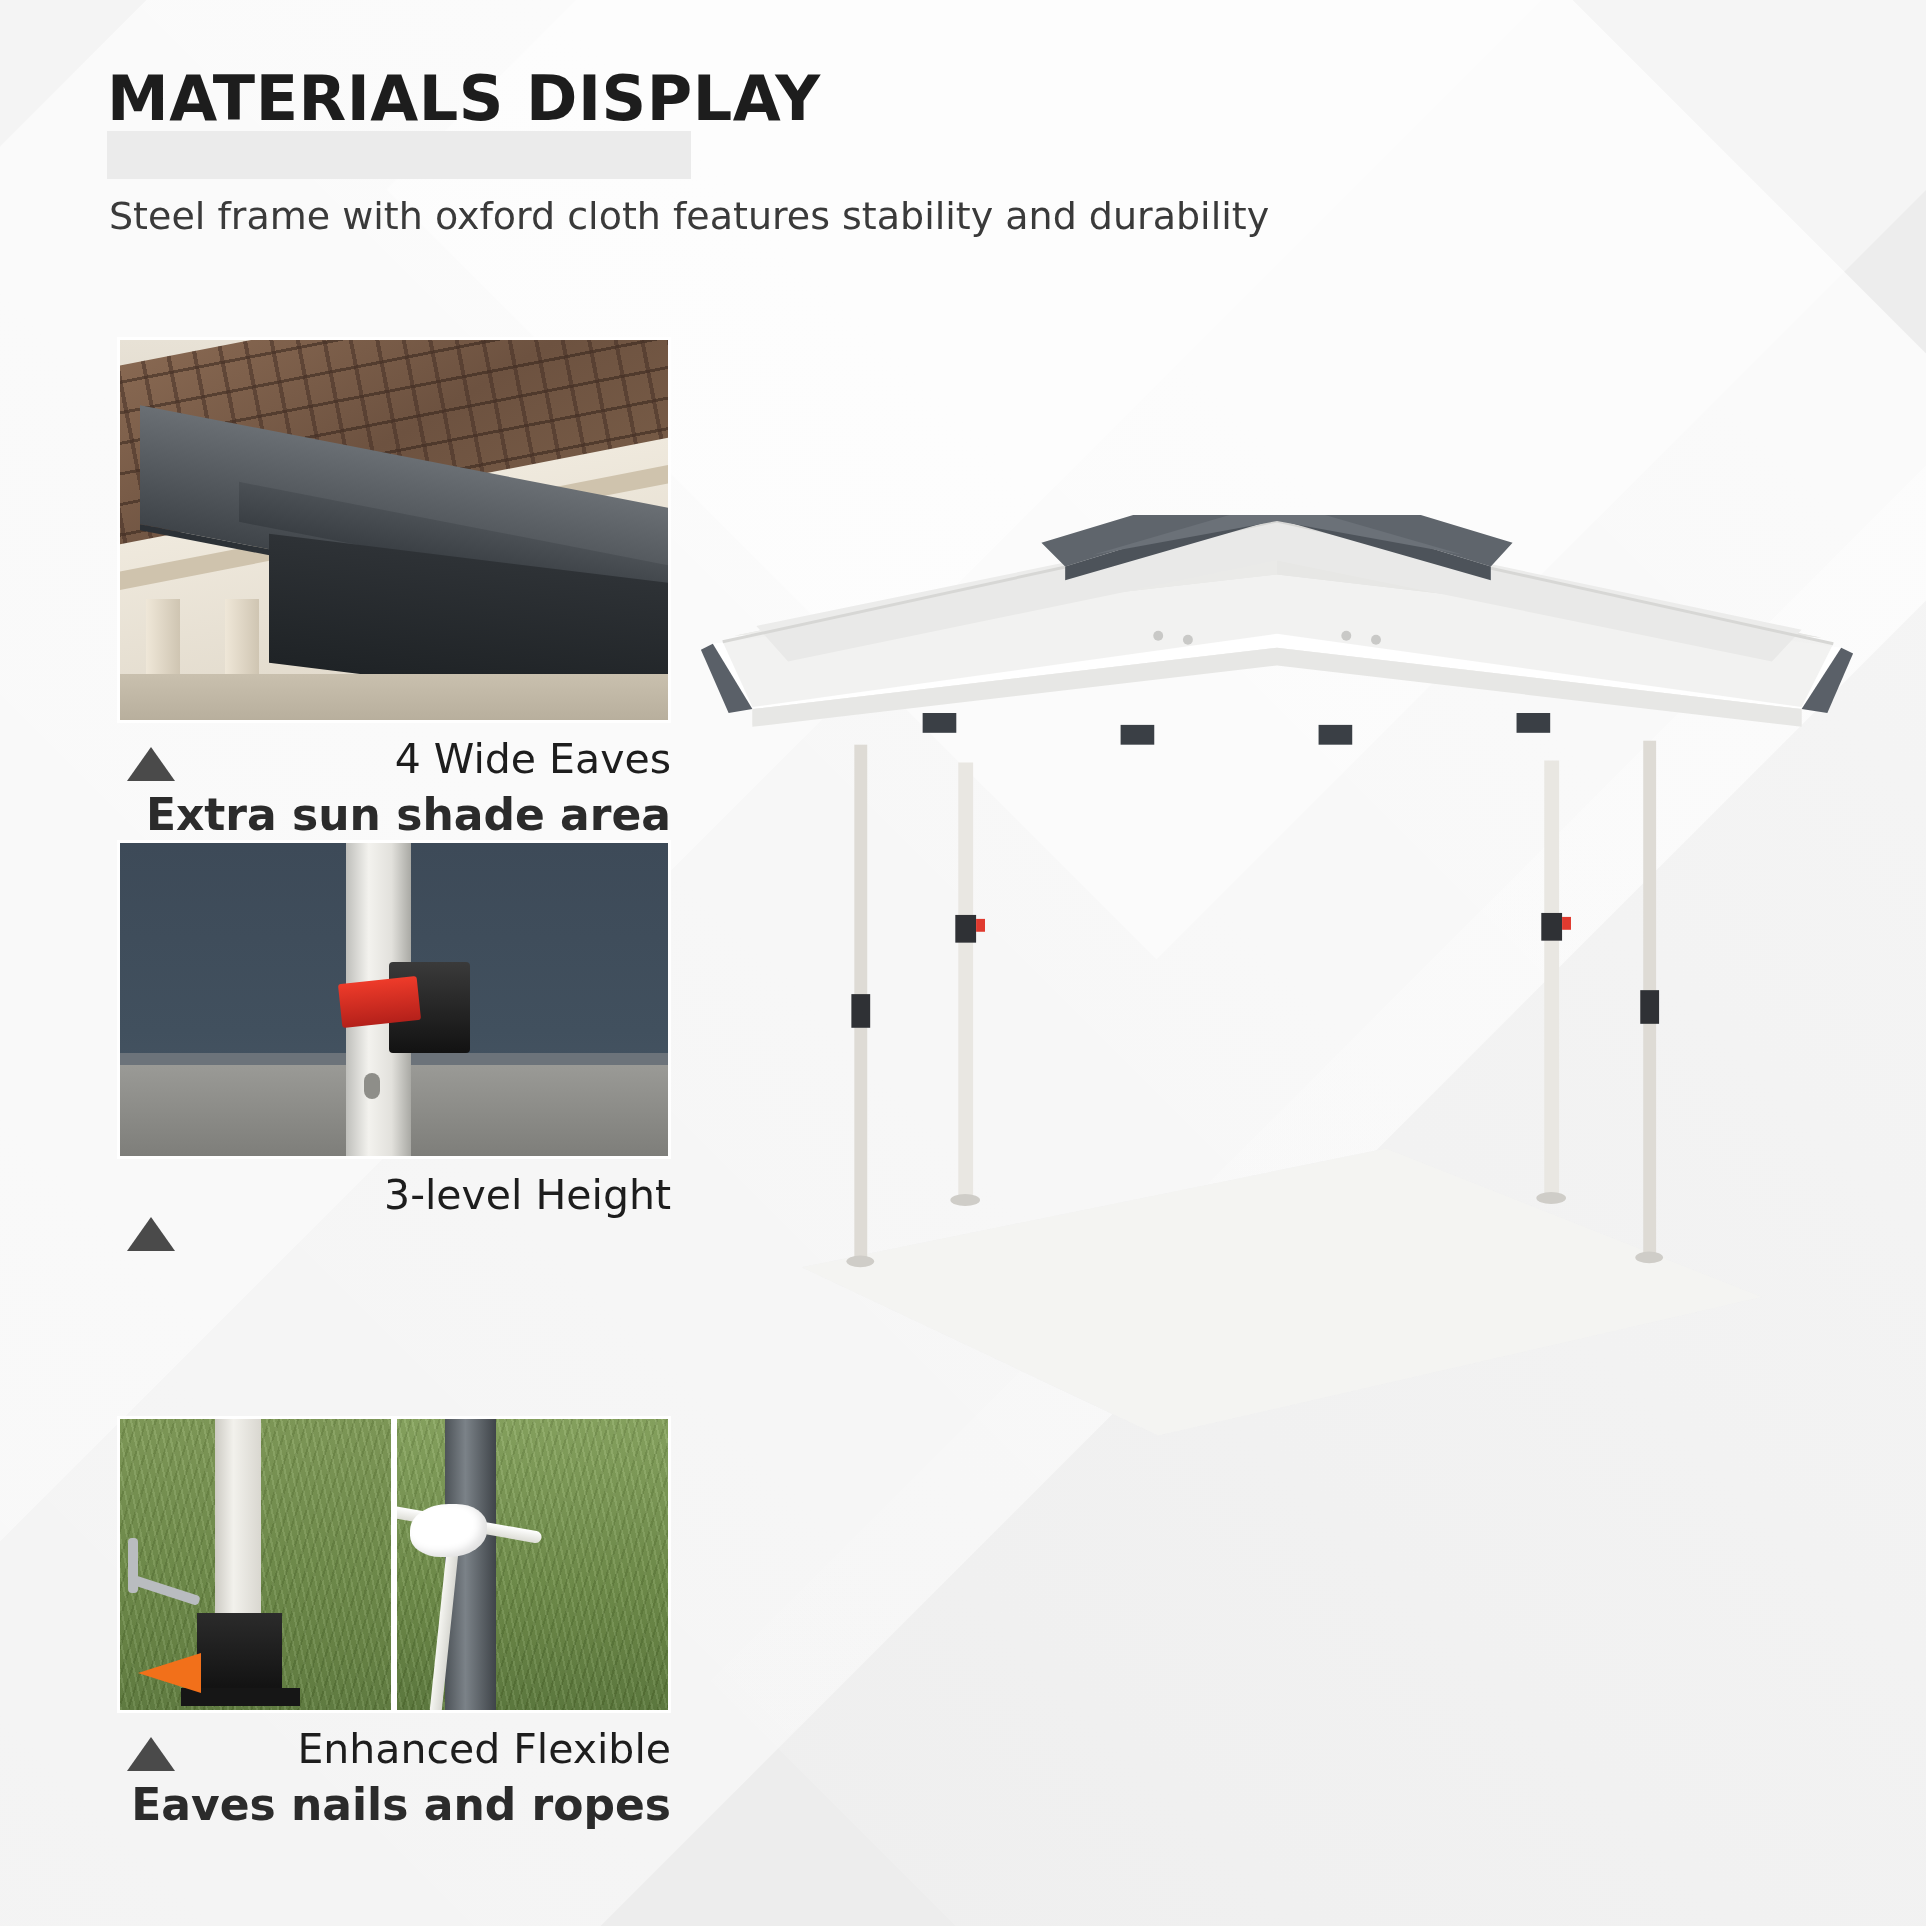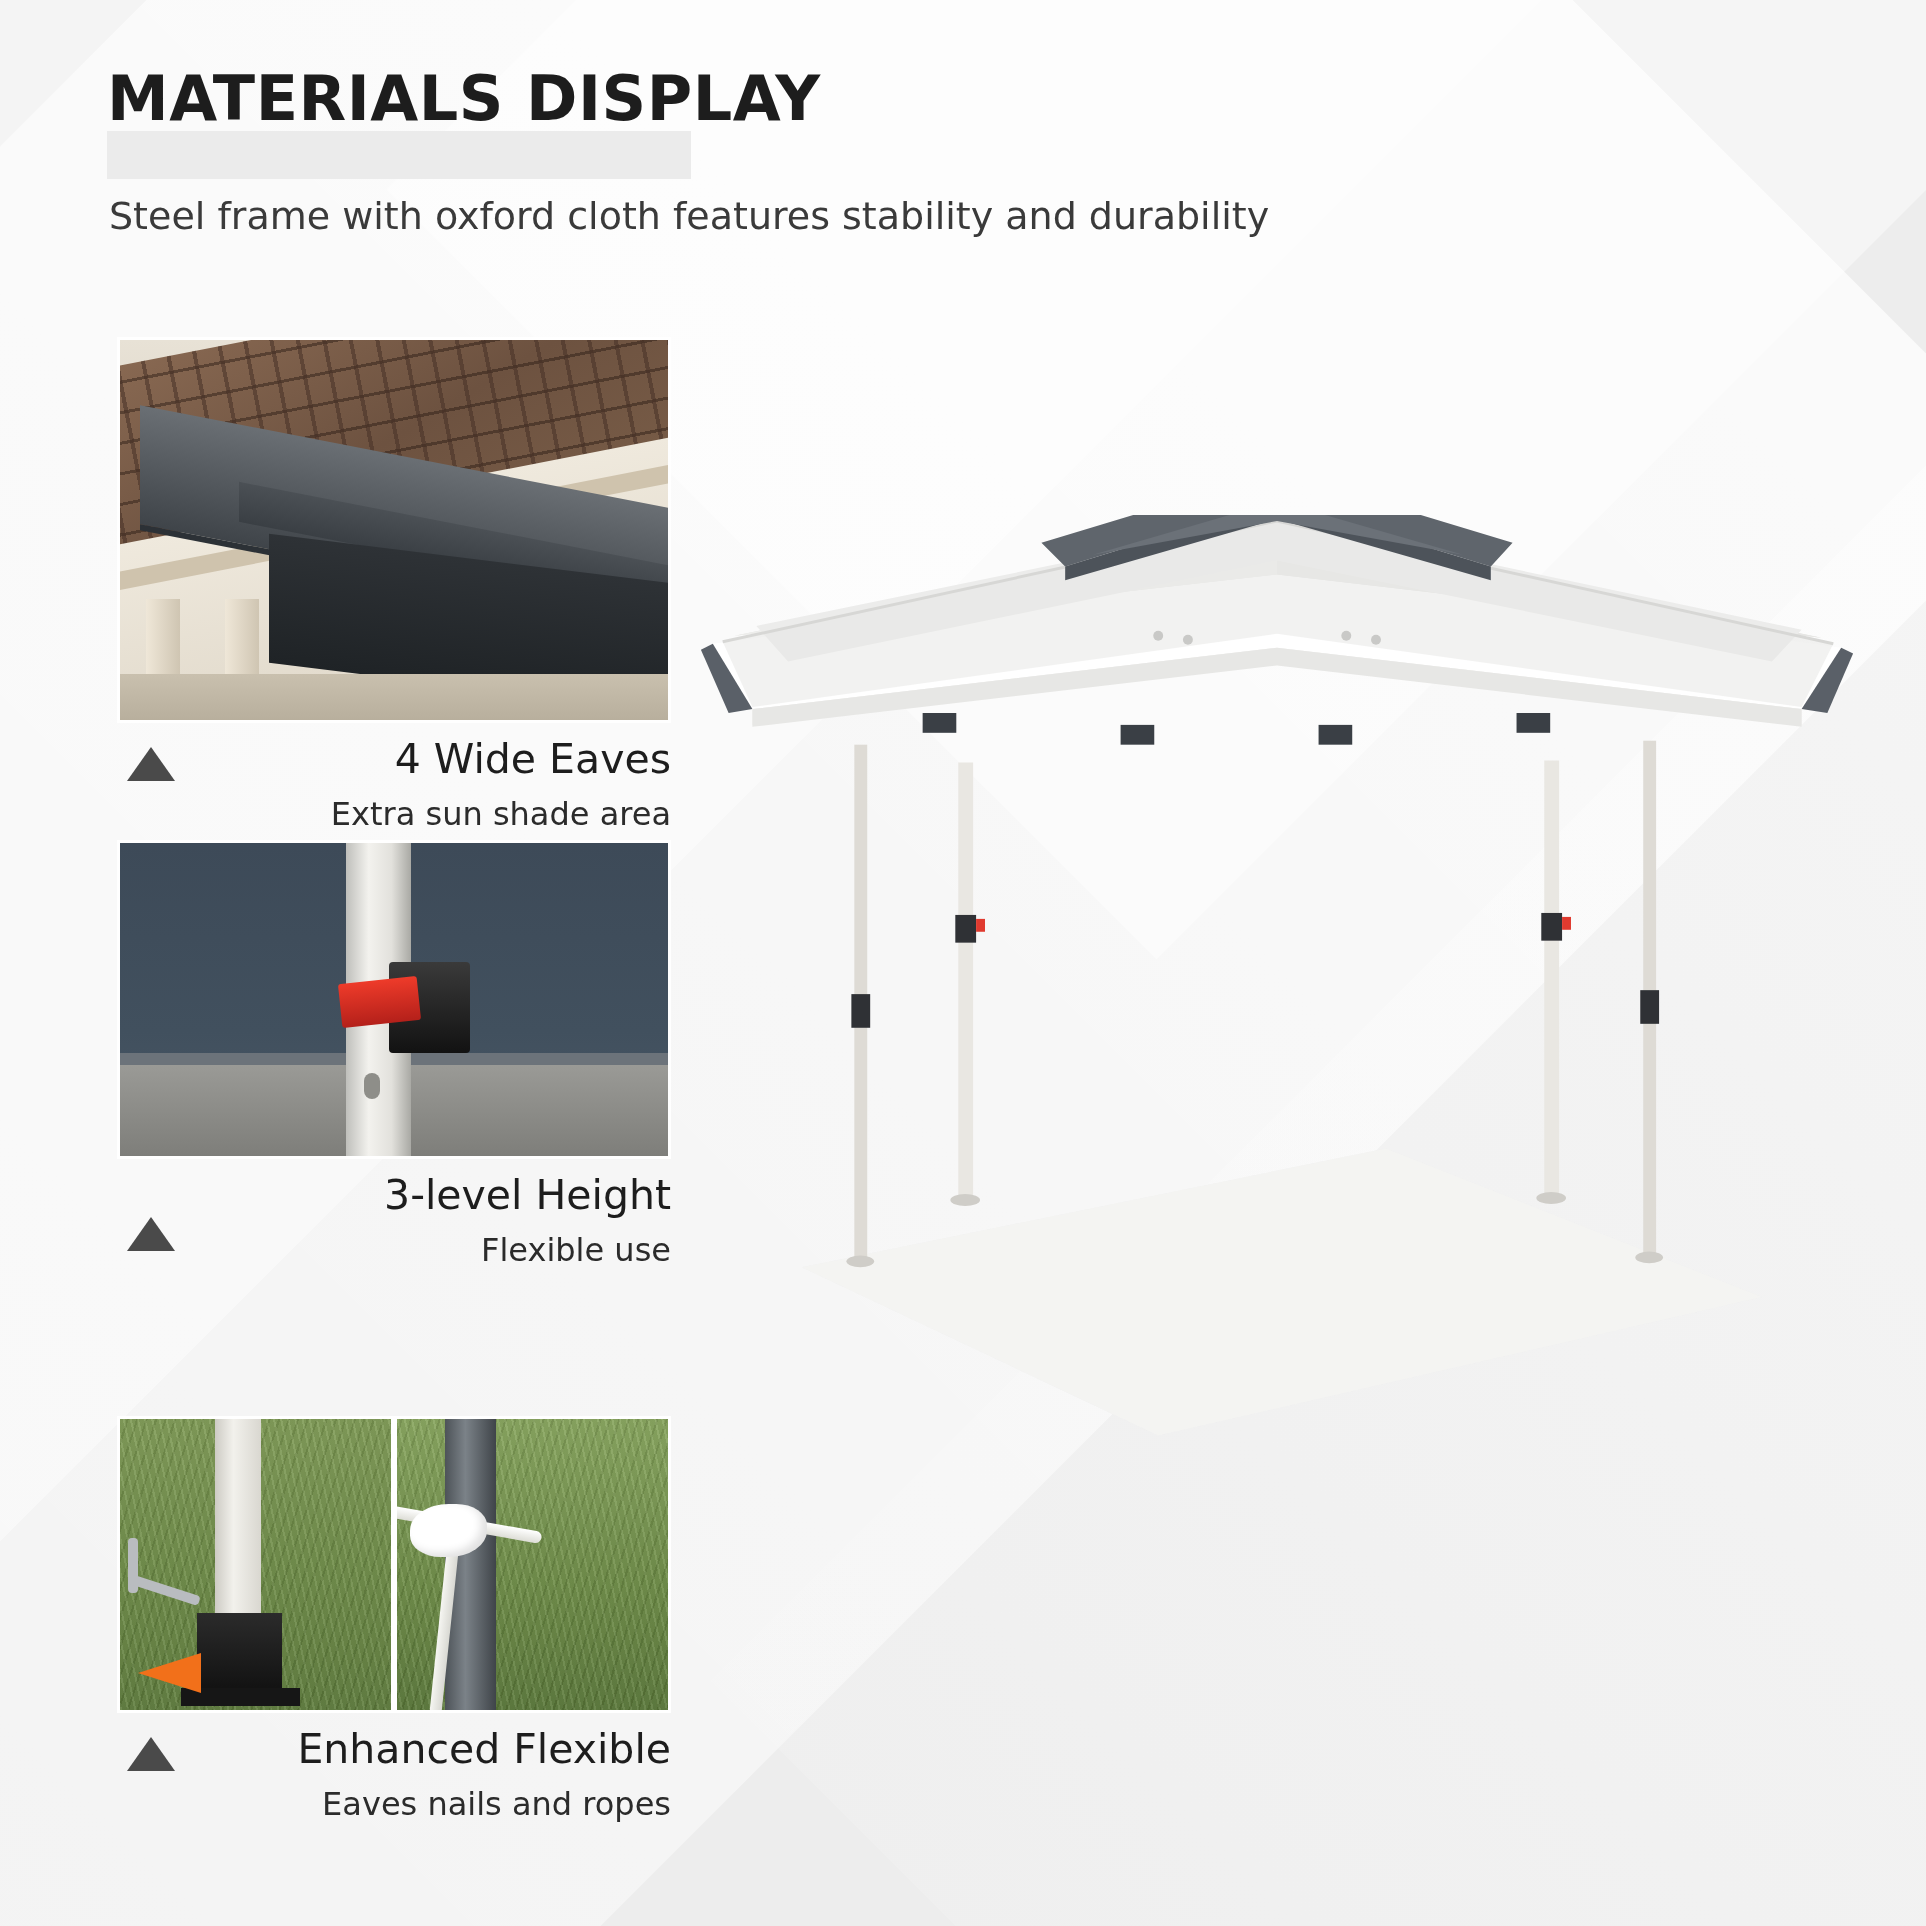--- a/index.html
+++ b/index.html
@@ -110,24 +110,25 @@
     border-right: 24px solid transparent;
     border-bottom: 34px solid #4a4a4a;
   }
   .cap-main {
     font-size: 41px;
     color: #1d1d1d;
     line-height: 1.12;
     font-family: "DejaVu Sans", sans-serif;
   }
   .cap-sub {
-    font-size: 32px;
+    font-size: 44px;
     color: #2b2b2b;
-    margin-top: 12px;
+    margin-top: 6px;
     font-family: "DejaVu Sans", sans-serif;
+    font-weight: bold;
   }
 
   
   .ph1 { height: 386px; background: #cfc6b6; }
   .ph1 .sky {
     position: absolute; left:0; top:0; width:100%; height:100%;
     background: linear-gradient(180deg,#e8e2d6 0%, #d8d0c1 45%, #cdc6b8 100%);
   }
   .ph1 .tiles {
     position: absolute; left:-40px; top:-30px; width: 673px; height: 228px;
@@ -316,21 +317,20 @@
       <div class="kerb"></div>
       <div class="ground"></div>
       <div class="pole"></div>
       <div class="lockbox"></div>
       <div class="lever"></div>
       <div class="hole"></div>
     </div>
     <div class="caption">
       <div class="tri" style="top:44px;"></div>
       <div class="cap-main">3-level Height</div>
-      <div class="cap-sub">Flexible use</div>
     </div>
   </div>
 
   <div class="feature" style="top:1416px;">
     <div class="photo ph3">
       <div class="half left">
         <div class="grass"></div>
         <div class="nail2"></div>
         <div class="nail"></div>
         <div class="postL"></div>

